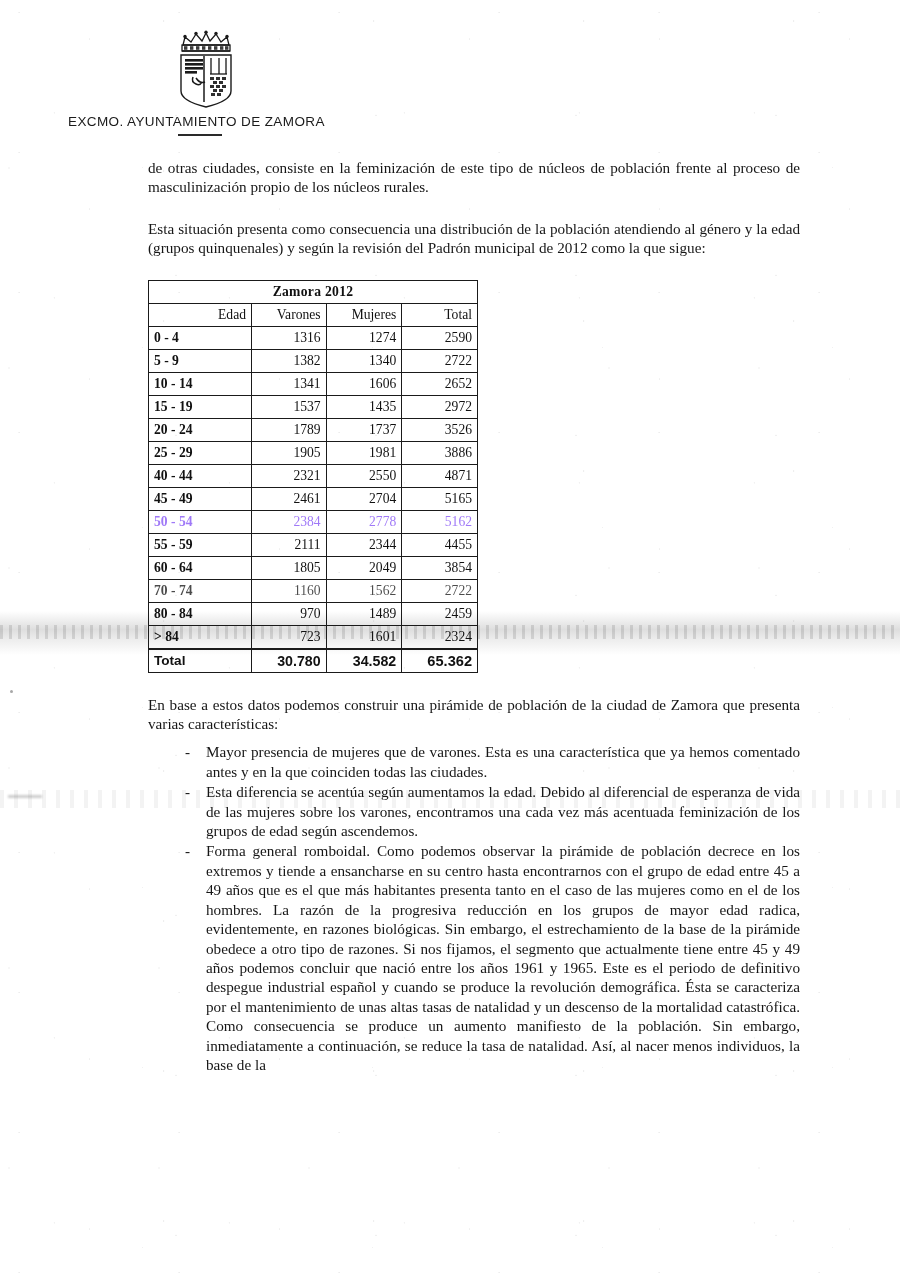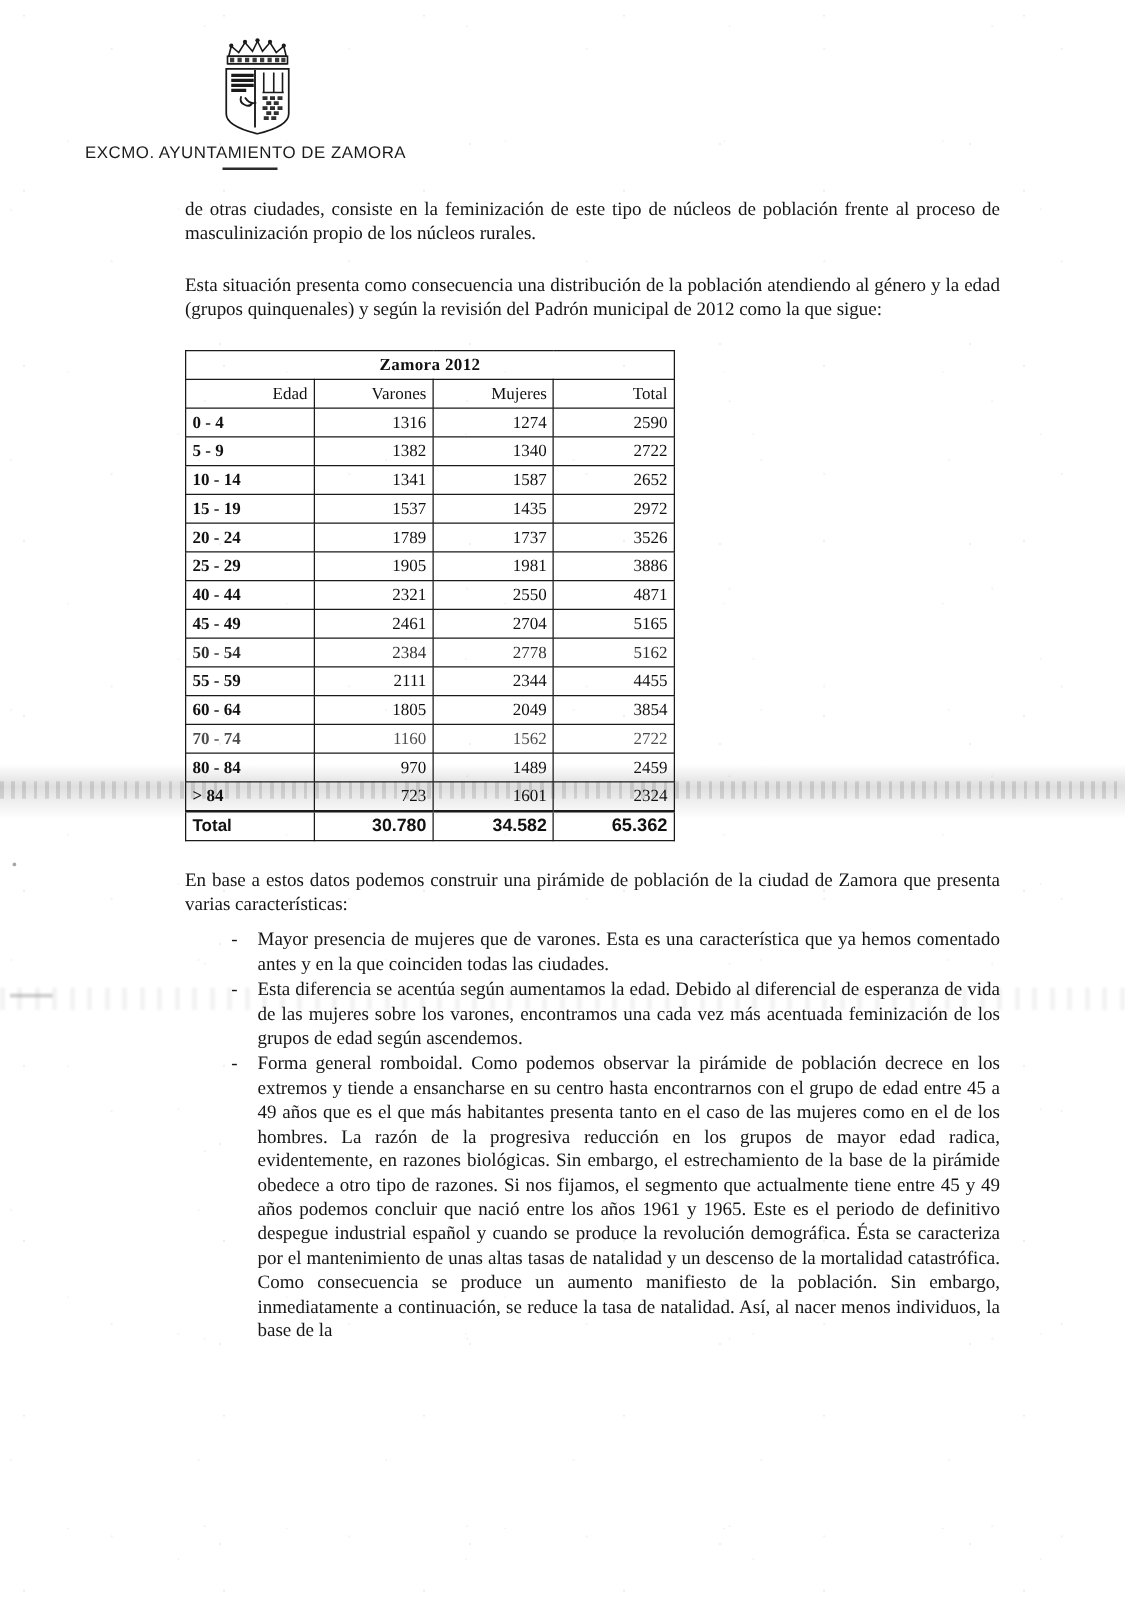--- a/index.html
+++ b/index.html
@@ -77,21 +77,21 @@
     font-size:15.2px; line-height:19.4px;
     text-align:justify; text-justify:inter-word;
     color:#161616;
   }
   .gap-lg{ height:22px; }
 
   
   .tbl-wrap{ margin:22px 0 0 0; width:330px; }
   table.pop{
     border-collapse:collapse;
-    width:392px;
+    width:330px;
     font-family:"Liberation Serif", serif;
     color:#111;
   }
   table.pop td, table.pop th{
     border:1px solid #1a1a1a;
     padding:1px 5px;
     height:20px;
     font-size:13.6px;
     line-height:16px;
   }
@@ -107,21 +107,21 @@
     font-family:"Liberation Sans", sans-serif;
     font-weight:bold;
     font-size:14.2px;
     border-top:2px solid #1a1a1a;
   }
   tr.total td.age{ text-align:left; font-size:13.6px; }
   tr.total td.num{ text-align:right; }
   tr.total td.grand{ font-size:14.6px; }
 
   
-  tr.faded td{ color:#000000; opacity:.82; }
+  tr.faded td{ color:#8b5cf6; opacity:.82; }
   tr.faded-strong td{ color:#000000; opacity:.7; }
 
   
   ul.dashes{
     margin:9px 0 0 0; padding:0; list-style:none;
   }
   ul.dashes > li{
     position:relative;
     padding-left:58px;
     margin-bottom:1px;
@@ -243,21 +243,21 @@
           </tr>
         <tr>
             <td class="age">5 - 9</td>
             <td class="num">1382</td>
             <td class="num">1340</td>
             <td class="num">2722</td>
           </tr>
         <tr>
             <td class="age">10 - 14</td>
             <td class="num">1341</td>
-            <td class="num">1587</td>
+            <td class="num">1606</td>
             <td class="num">2652</td>
           </tr>
         <tr>
             <td class="age">15 - 19</td>
             <td class="num">1537</td>
             <td class="num">1435</td>
             <td class="num">2972</td>
           </tr>
         <tr>
             <td class="age">20 - 24</td>

